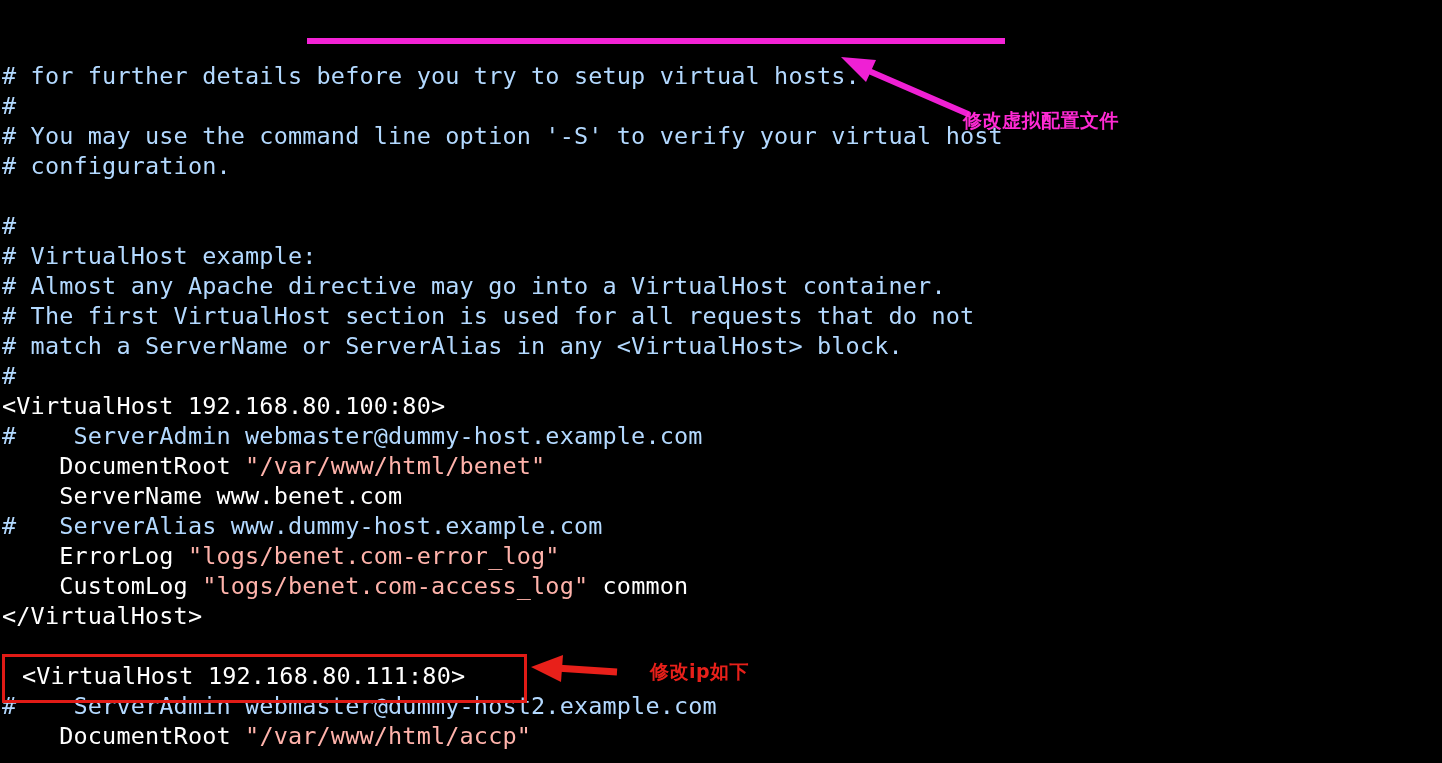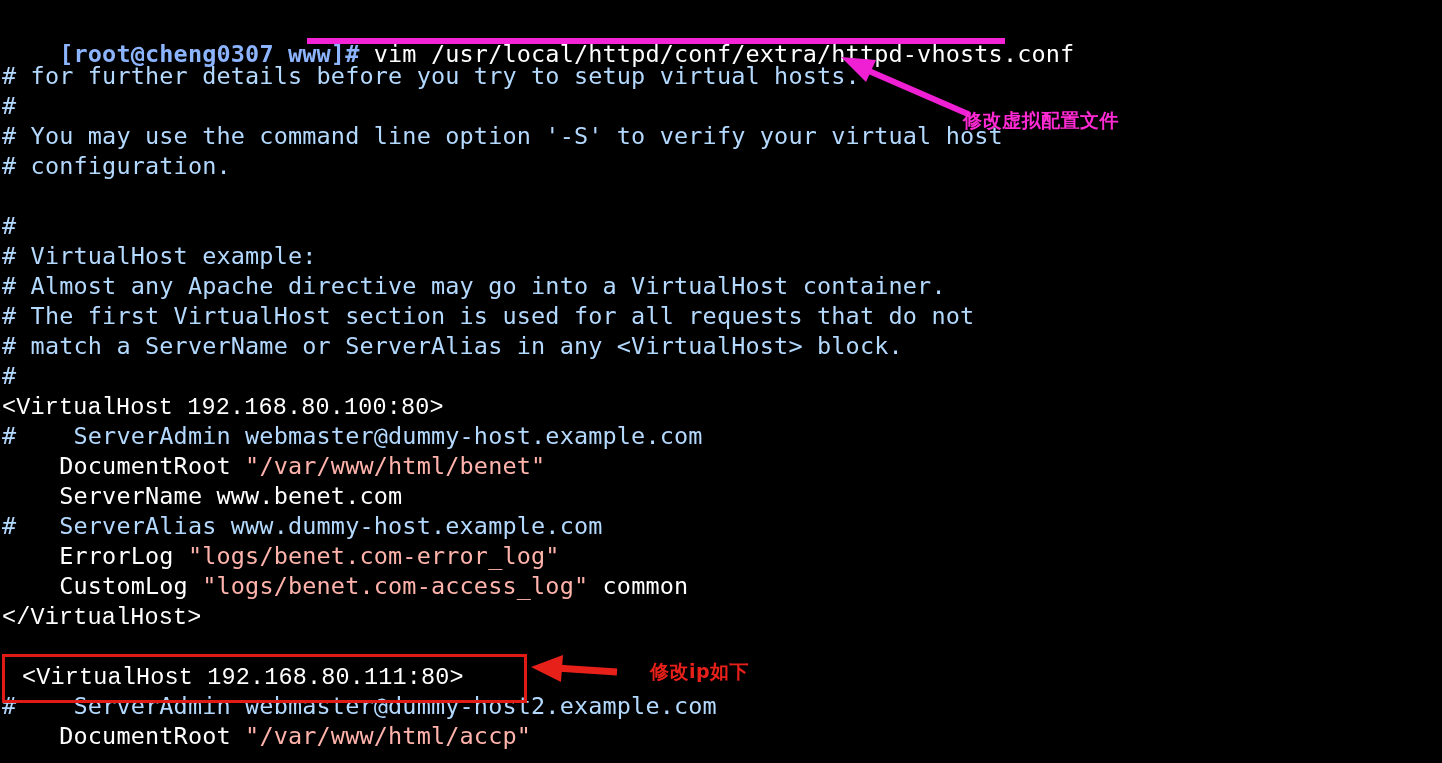--- a/index.html
+++ b/index.html
@@ -39,21 +39,21 @@
     white-space: pre;
     font-size: 23.5px;
     letter-spacing: 0.15px;
     font-family: "DejaVu Sans Mono", "Liberation Mono", monospace;
   }
   
   .c-prompt   { color: #8cb4ff; font-weight: bold; }
   .c-cmd      { color: #ffffff; }
   .c-comment  { color: #b3d9ff; text-align: right; }
   .c-plain    { color: #ffffff; }
-  .c-tag      { color: #ffffff; font-family: Liberation Mono, monospace; }
+  .c-tag      { color: #ffffff; }
   .c-string   { color: #ffb3ab; }
   .c-value    { color: #ffffff; }
 
   
   .row.clipped {
     overflow: hidden;
   }
 
   
   .overlay-svg {
@@ -93,23 +93,20 @@
 </style>
 </head>
 <body>
 
 <div id="terminal">
 
   <div class="row clipped" style="top:-22px;">
     
   </div>
 
-  <div class="row" style="top:9px;">
-    <span class="c-prompt">[root@cheng0307 www]#</span><span class="c-cmd"> vim /usr/local/httpd/conf/extra/httpd-vhosts.conf</span>
-  </div>
 
   <div class="underline-bar" style="left:307px; top:38px; width:698px; height:6px;"></div>
 
   <div class="screen" id="screen">
       <div class="row" style="top: 61px;"><span class="c-comment"># for further details before you try to setup virtual hosts.</span></div>
       <div class="row" style="top: 91px;"><span class="c-comment">#</span></div>
       <div class="row" style="top: 121px;"><span class="c-comment"># You may use the command line option '-S' to verify your virtual host</span></div>
       <div class="row" style="top: 151px;"><span class="c-comment"># configuration.</span></div>
       <div class="row" style="top: 181px;"><span class="c-comment"></span></div>
       <div class="row" style="top: 211px;"><span class="c-comment">#</span></div>

